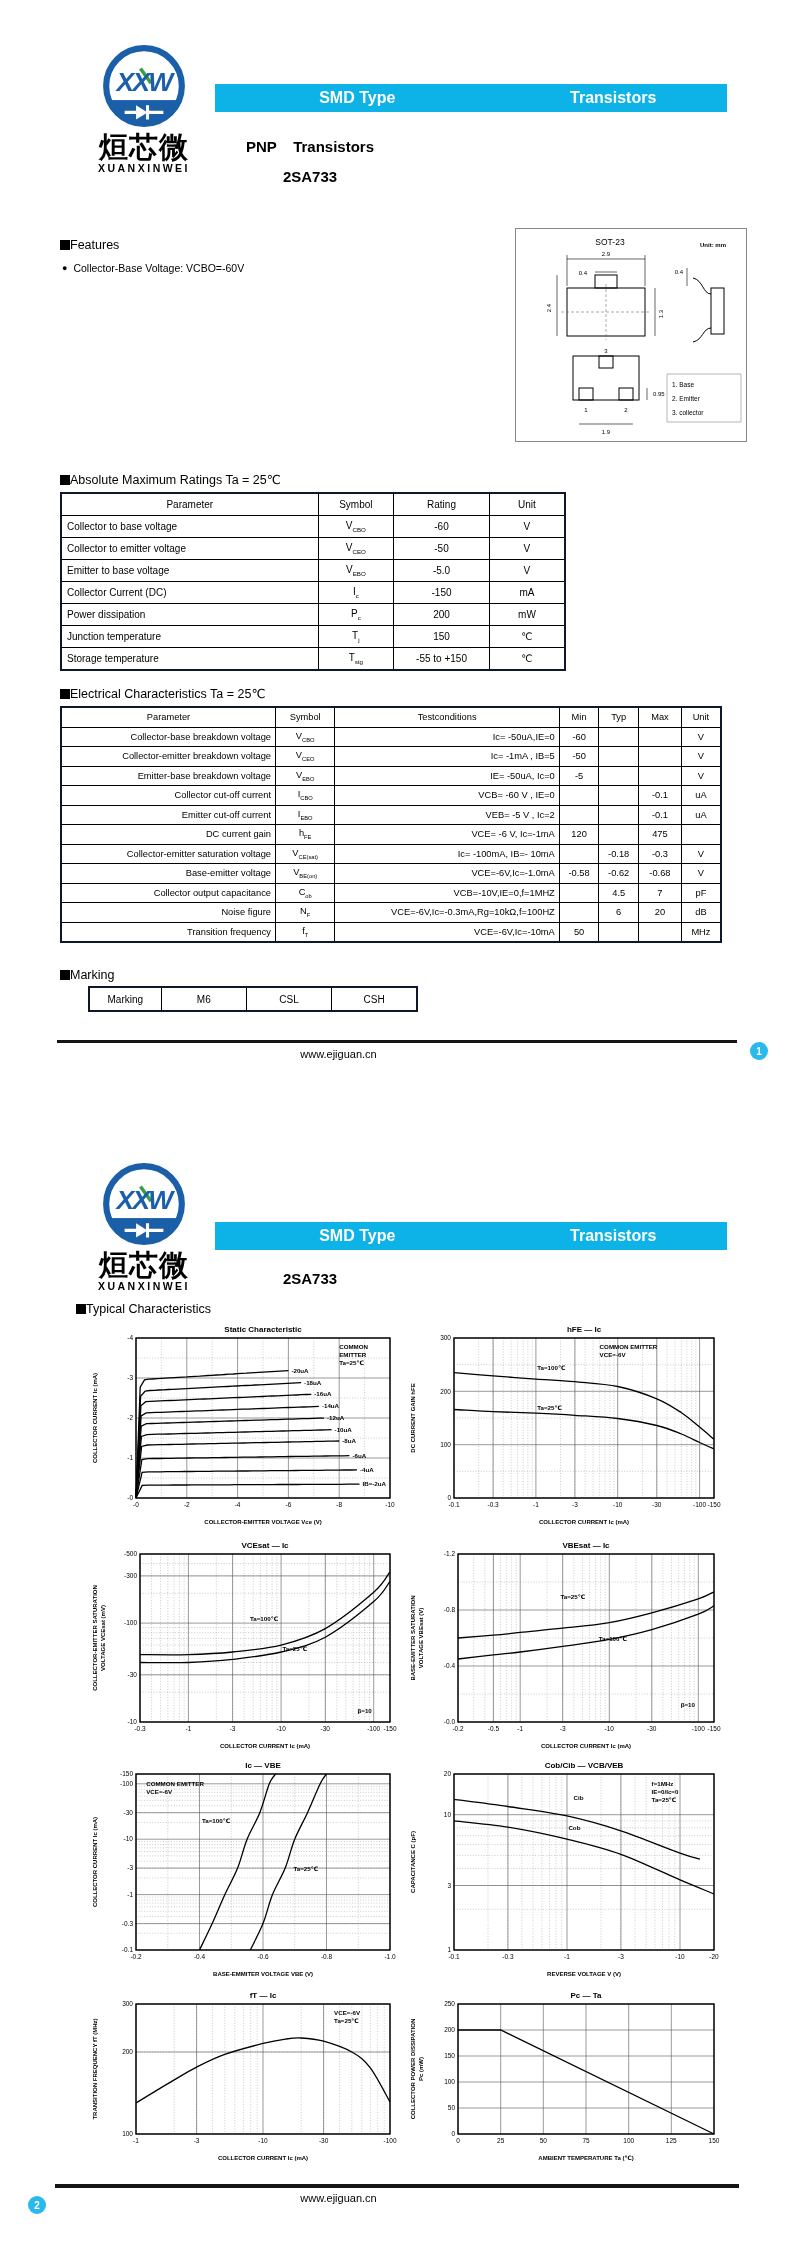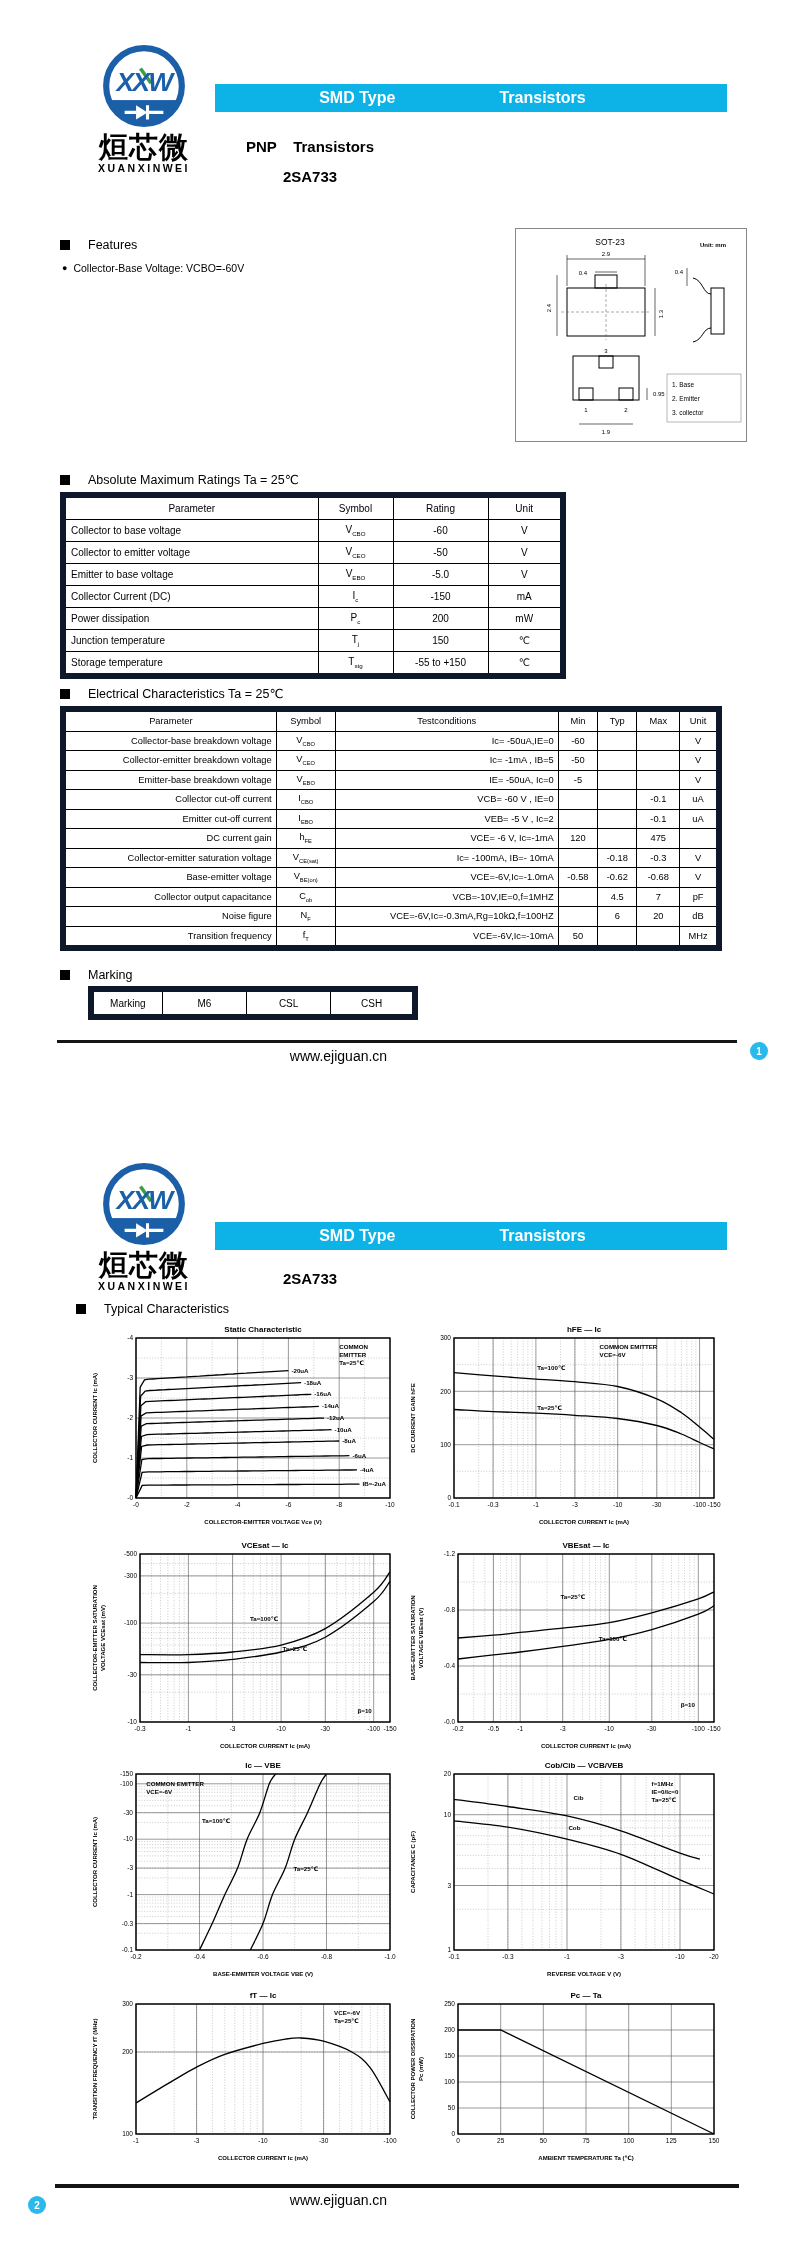--- a/index.html
+++ b/index.html
@@ -7,41 +7,41 @@
   .page{position:absolute;left:0;width:793px;overflow:hidden}
   #p1{top:0;height:1122px}
   #p2{top:1122px;height:1122px}
   .abs{position:absolute}
   
   .logo{width:132px;text-align:center}
   .logo-cn{font-size:29px;font-weight:bold;letter-spacing:1px;line-height:1.05;white-space:nowrap}
   .logo-en{font-size:10.5px;font-weight:bold;letter-spacing:2.5px;white-space:nowrap}
   .bar{left:215px;width:512px;height:28px;display:flex;align-items:center;color:#fff;font-weight:bold;font-size:16px}
   .bar-left{flex:1.25;text-align:center}
-  .bar-right{flex:1;text-align:left;}
+  .bar-right{flex:1;text-align:center;}
   .doc-title{left:150px;width:320px;text-align:center;font-weight:bold;font-size:15px;white-space:pre}
-  .h{font-size:12.5px;display:flex;align-items:center;gap:18px;white-space:nowrap}
+  .h{font-size:12.5px;display:flex;align-items:center;gap:0;white-space:nowrap}
   .sq{display:inline-block;width:10px;height:10px;background:#000;flex:none}
   .bullet{font-size:10.5px;display:flex;align-items:center;gap:6px;white-space:nowrap}
   .dot{font-size:9px}
   
-  table.dt{border-collapse:collapse;border:6px solid #0f172a;table-layout:fixed}
+  table.dt{border-collapse:collapse;border:2px solid #0f172a;table-layout:fixed}
   table.dt th,table.dt td{border:1px solid #000;padding:2px 5px;text-align:center;font-weight:normal;overflow:hidden;white-space:nowrap}
   #abs-table{width:506px;font-size:10px}
   #abs-table td,#abs-table th{height:17px}
   #abs-table td:first-child{text-align:left}
   #elec-table{width:662px;font-size:9.3px}
   #elec-table td,#elec-table th{height:15.5px;padding:1.5px 4px}
   #elec-table td:nth-child(1),#elec-table td:nth-child(3){text-align:right}
   #mark-table{width:330px;font-size:10px}
   #mark-table td{height:18px}
   sub{font-size:.62em}
   
   .rule{background:#151515}
-  .furl{left:0;width:677px;text-align:center;font-size:14px}
+  .furl{left:0;width:677px;text-align:center;font-size:11px}
   .badge{width:18px;height:18px;border-radius:50%;color:#fff;font-size:10px;font-weight:bold;display:flex;align-items:center;justify-content:center}
   
   .chart{position:absolute}
   .chart svg{overflow:visible}
   .mg{stroke:#999;stroke-width:.5;stroke-dasharray:1 1.7}
   .Mg{stroke:#555;stroke-width:.6}
   .bd{fill:none;stroke:#000;stroke-width:1.4}
   .tk{font-size:6.5px}
   .ti{font-size:8px;font-weight:bold}
   .al{font-size:6px;font-weight:bold}

